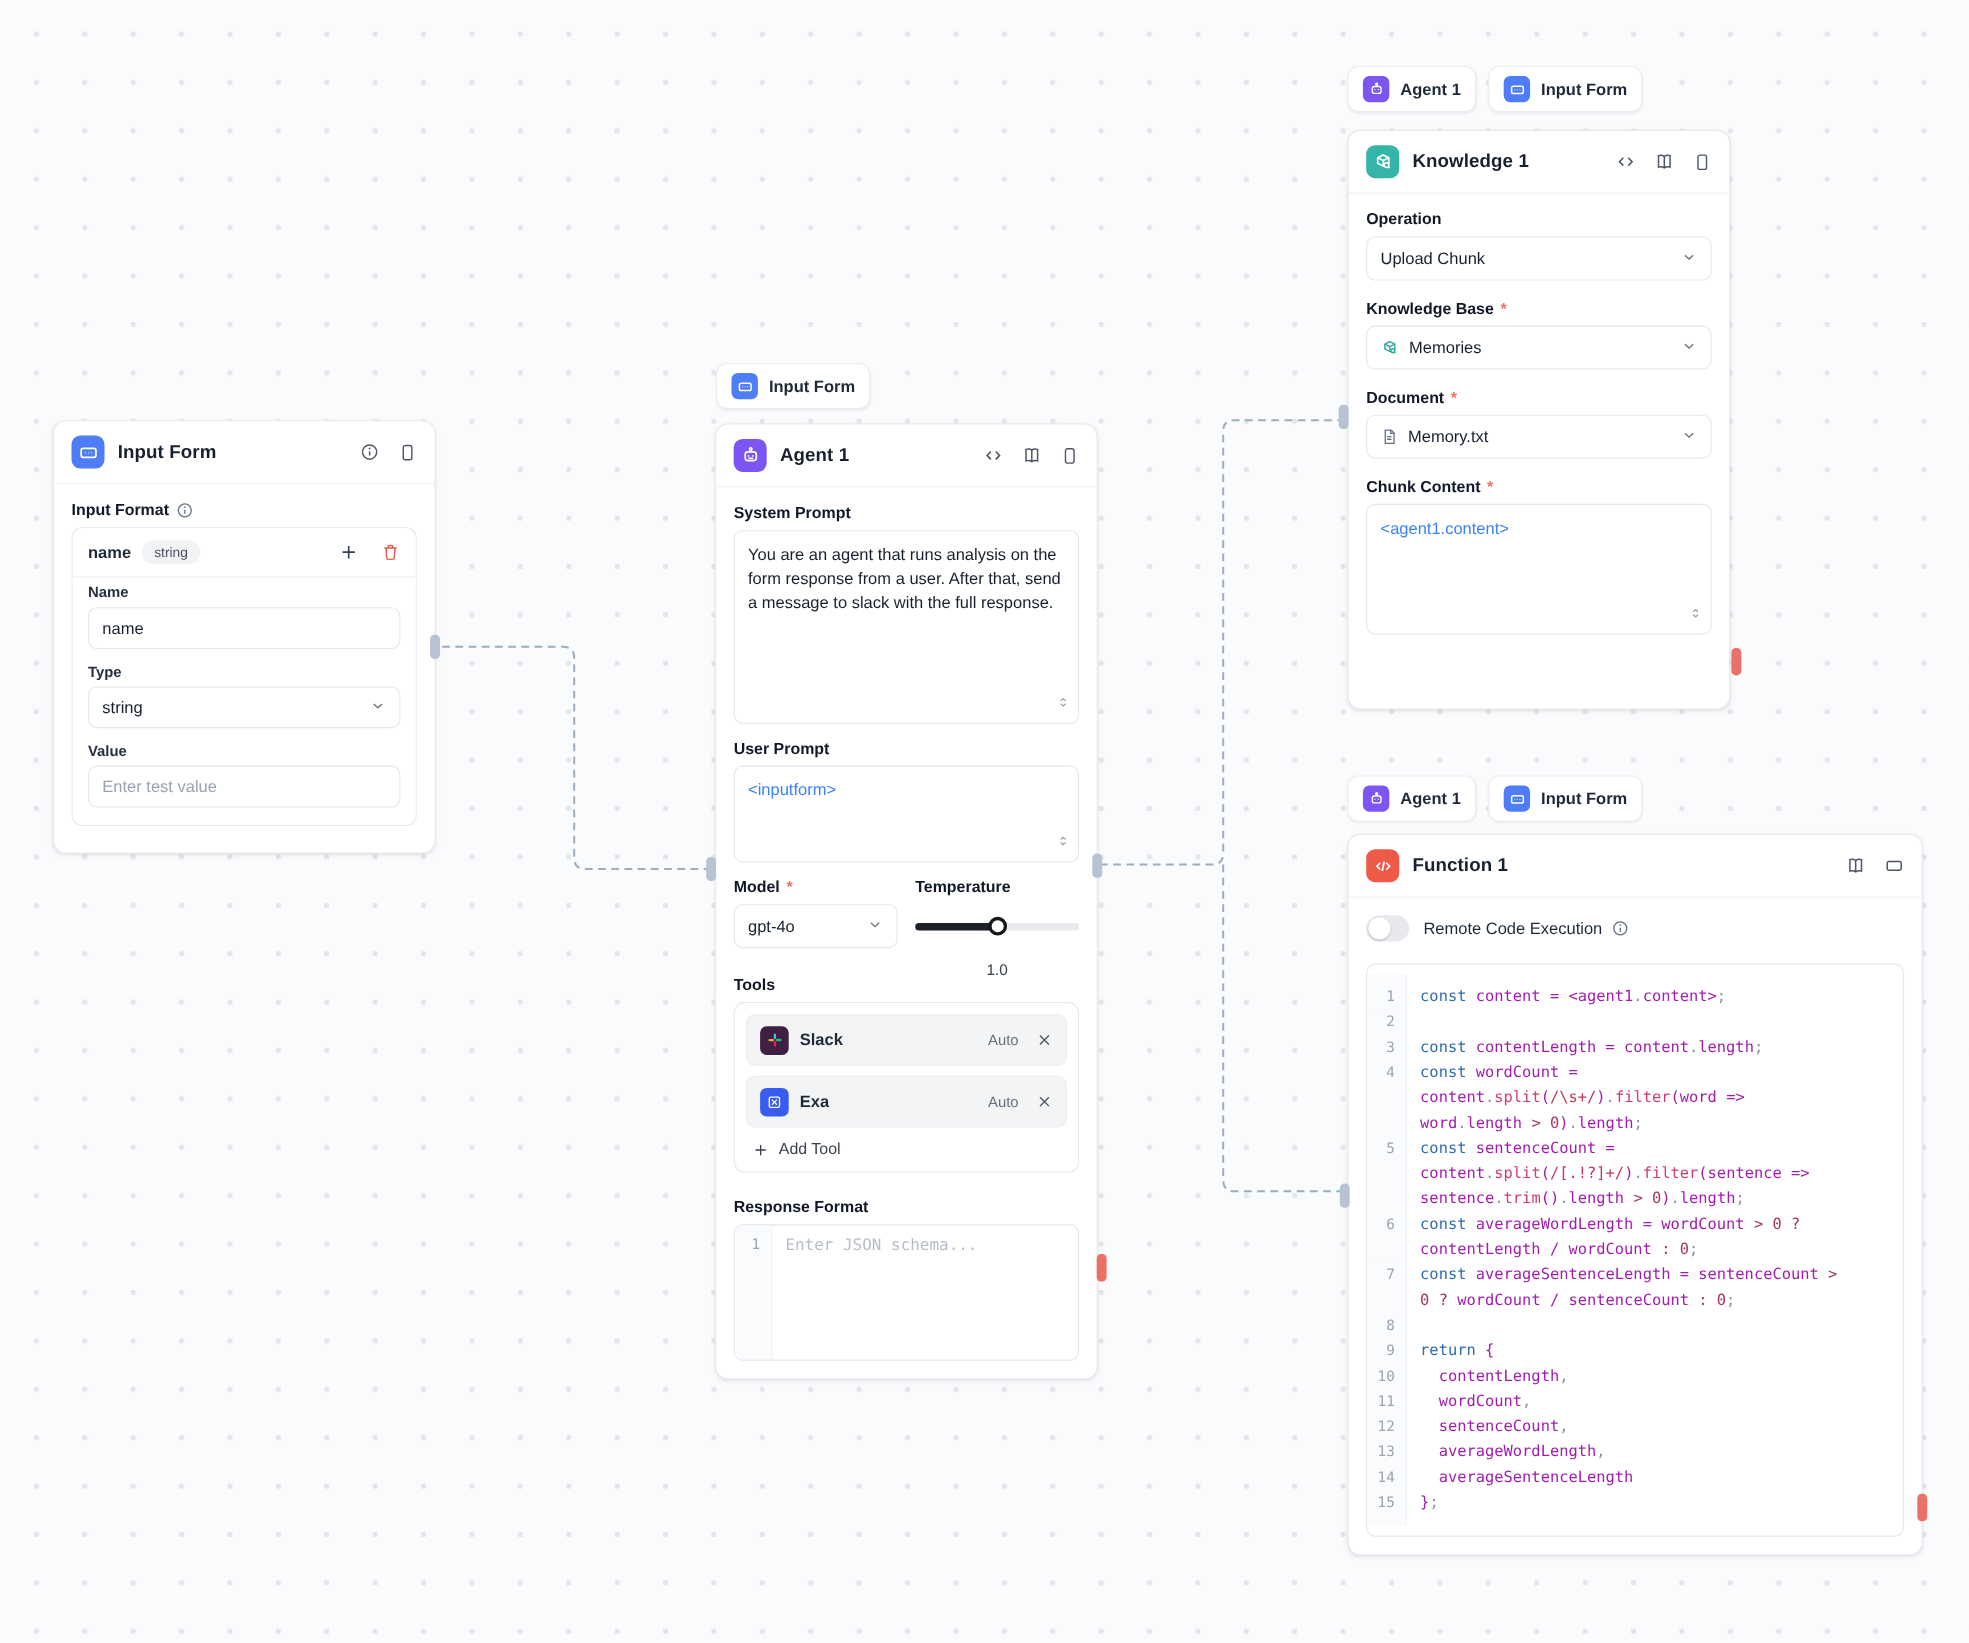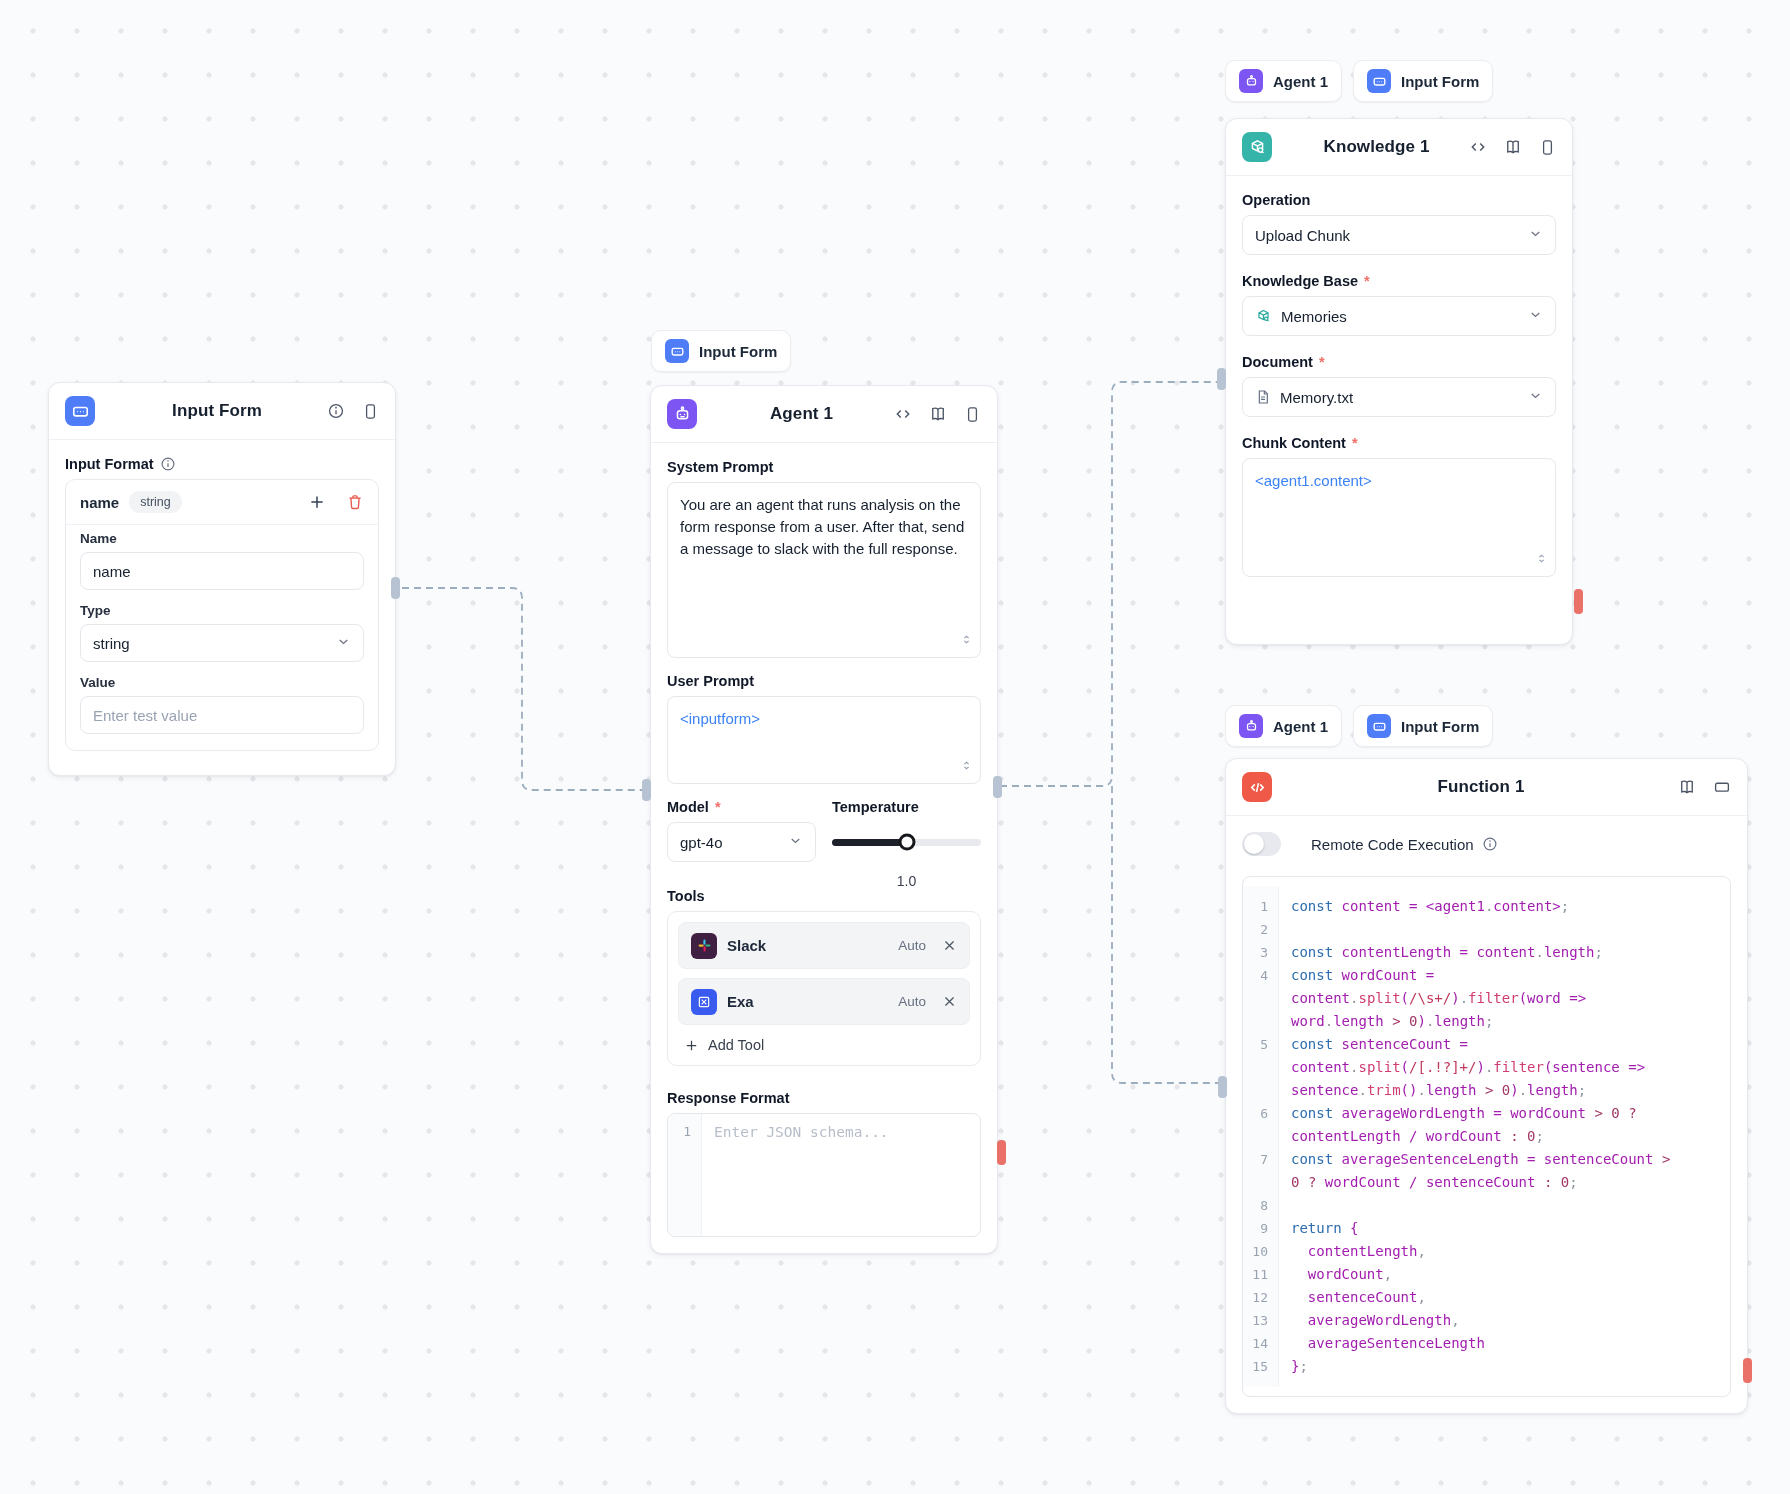--- a/index.html
+++ b/index.html
@@ -9,21 +9,21 @@
     position: relative; width: 1790px; height: 1494px; overflow: hidden;
     background-color:#fafbfc;
     background-image: radial-gradient(circle, #e4e6ea 2.3px, transparent 2.8px);
     background-size: 44px 44px; background-position: 11px 9px;
   }
   svg.edges { position:absolute; inset:0; pointer-events:none; }
   .edge { fill:none; stroke:#9cadc0; stroke-width:1.8; stroke-dasharray:7 5; }
 
   .node { position:absolute; background:#fff; border:1px solid #e7e9ee; border-radius:12px;
           box-shadow:0 1px 2px rgba(16,24,40,.05), 0 2px 6px rgba(16,24,40,.05); }
-  .node-header { display:flex; align-items:center; padding:13px 16px;text-align:center; }
+  .node-header { display:flex; align-items:center; padding:13px 16px; }
   .tile { width:30px; height:30px; border-radius:8px; display:flex; align-items:center; justify-content:center; flex-shrink:0; color:#fff; }
   .tile.blue{background:#4e7df7} .tile.purple{background:#7c55f2} .tile.teal{background:#35b5aa} .tile.red{background:#ee5a47}
   .node-title { margin-left:12px; font-size:17px; font-weight:700; color:#16202e; flex:1; letter-spacing:.1px; }
   .hicons { display:flex; gap:17px; align-items:center; color:#4b5565; }
   .hicons svg { display:block; }
   .node-body { border-top:1px solid #eef0f3; padding:16px; }
 
   .sec-label { font-size:14.5px; font-weight:600; color:#101828; margin:15px 0 7px; display:flex; align-items:center; gap:6px; }
   .sec-label.first { margin-top:0; }
   .req { color:#f07068; font-weight:700; }
@@ -77,21 +77,21 @@
   .code-pad-t .gutter-num { padding-top:9px; } .code-pad-b .gutter-num { padding-bottom:9px; }
   .code-pad-t .code-content { padding-top:9px; } .code-pad-b .code-content { padding-bottom:9px; }
   .tok-k { color:#2c6cb0; } .tok-f { color:#d13d73; } .tok-r { color:#c2385a; }
   .tok-o { color:#a13665; } .tok-p { color:#a21caf; } .tok-d { color:#8b949e; }
 
   .rf-editor { border:1px solid #e4e7ec; border-radius:8px; overflow:hidden; display:flex; height:124px; }
   .rf-gutter { width:34px; background:#fafbfc; border-right:1px solid #f0f1f4; color:#9aa3b2; text-align:right;
                padding:10px 10px 0 0; font-family:"DejaVu Sans Mono","Liberation Mono",monospace; font-size:13px; }
   .rf-content { padding:10px 12px; font-family:"DejaVu Sans Mono","Liberation Mono",monospace; font-size:14.5px; color:#b7bec9; }
 
-  .toggle-row { display:flex; align-items:center; gap:30px; }
+  .toggle-row { display:flex; align-items:center; gap:13px; }
   .toggle { width:39px; height:24px; border-radius:12px; background:#e7e9ee; position:relative; flex-shrink:0; }
   .toggle-knob { position:absolute; left:2px; top:2px; width:20px; height:20px; border-radius:50%; background:#fff;
                  box-shadow:0 1px 2px rgba(16,24,40,.25); }
   .toggle-label { font-size:15px; color:#1d2939; font-weight:500; display:flex; align-items:center; gap:8px; }
   .toggle-label svg { color:#667085; }
 
   .chip-row { position:absolute; display:flex; gap:11px; }
   .chip { display:flex; align-items:center; gap:10px; background:#fff; border:1px solid #ecedf1; border-radius:10px;
           padding:8px 13px; box-shadow:0 1px 2px rgba(16,24,40,.06); font-size:15px; font-weight:600; color:#1d2939; }
   .chip .tile { width:24px; height:24px; border-radius:6px; }

